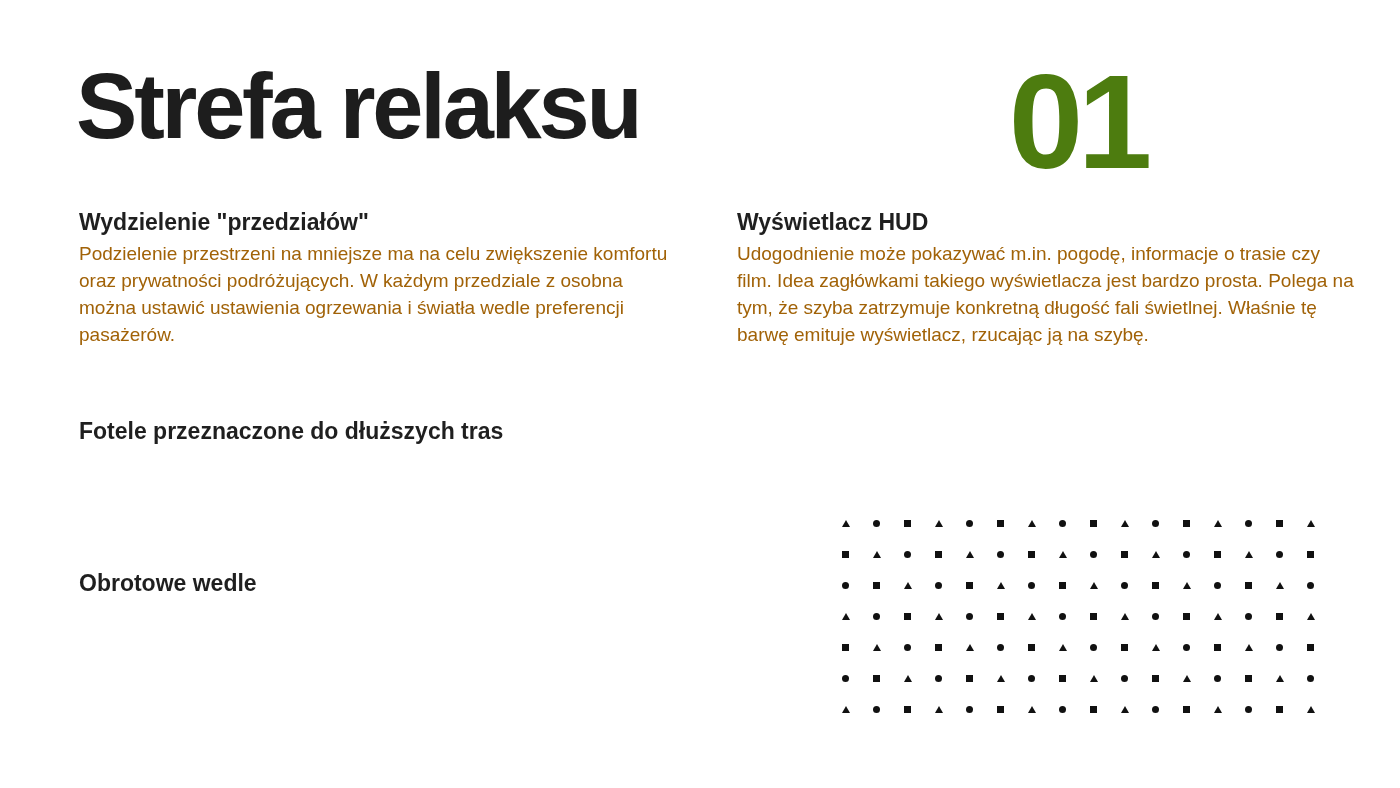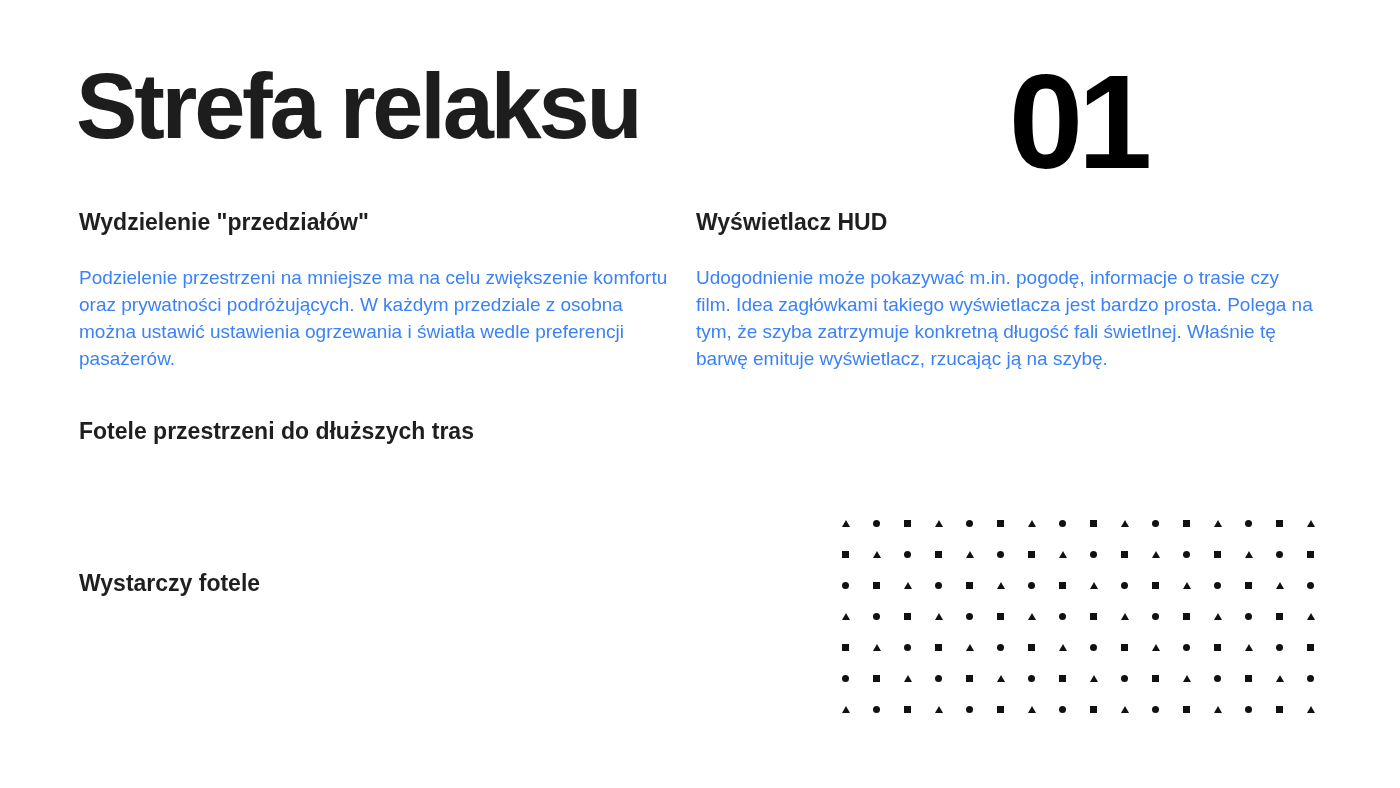--- a/index.html
+++ b/index.html
@@ -22,40 +22,40 @@
     letter-spacing: -0.035em;
     color: #1d1d1d;
   }
   .page-number {
     position: absolute;
     top: 55px; right: 85px;
     font-size: 134px;
     line-height: 1;
     font-weight: 700;
     letter-spacing: -0.04em;
-    color: #000000;
+    color: #4d7c0f;
   }
   .sec { position: absolute; width: 645px; }
   .sec h2 {
     font-size: 23px;
     line-height: 27px;
     font-weight: 700;
     color: #1f1f1f;
   }
   .sec p {
-    margin-top: 28px;
+    margin-top: 4px;
     font-size: 19px;
     line-height: 27px;
-    color: #3b82f6;
+    color: #a16207;
     white-space: pre-line;
   }
   .sec-left-1 { left: 79px; top: 209px; }
   .sec-left-2 { left: 79px; top: 418px; }
   .sec-left-3 { left: 79px; top: 570px; }
-  .sec-right-1 { left: 696px; top: 209px; width: 620px; }
+  .sec-right-1 { left: 737px; top: 209px; width: 620px; }
   .pattern {
     position: absolute;
     left: 830px; top: 508px;
     display: grid;
   }
   .pattern .cell {
     display: flex;
     align-items: center;
     justify-content: center;
   }
@@ -79,25 +79,25 @@
 
   <section class="sec sec-left-1">
     <h2>Wydzielenie "przedziałów"</h2>
     <p>Podzielenie przestrzeni na mniejsze ma na celu zwiększenie komfortu
 oraz prywatności podróżujących. W każdym przedziale z osobna
 można ustawić ustawienia ogrzewania i światła wedle preferencji
 pasażerów.</p>
   </section>
 
   <section class="sec sec-left-2">
-    <h2>Fotele przestrzeni do dłuższych tras</h2>
+    <h2>Fotele przeznaczone do dłuższych tras</h2>
   </section>
 
   <section class="sec sec-left-3">
-    <h2>Wystarczy fotele</h2>
+    <h2>Obrotowe wedle</h2>
   </section>
 
   <section class="sec sec-right-1">
     <h2>Wyświetlacz HUD</h2>
     <p>Udogodnienie może pokazywać m.in. pogodę, informacje o trasie czy
 film. Idea zagłówkami takiego wyświetlacza jest bardzo prosta. Polega na
 tym, że szyba zatrzymuje konkretną długość fali świetlnej. Właśnie tę
 barwę emituje wyświetlacz, rzucając ją na szybę.</p>
   </section>
 

